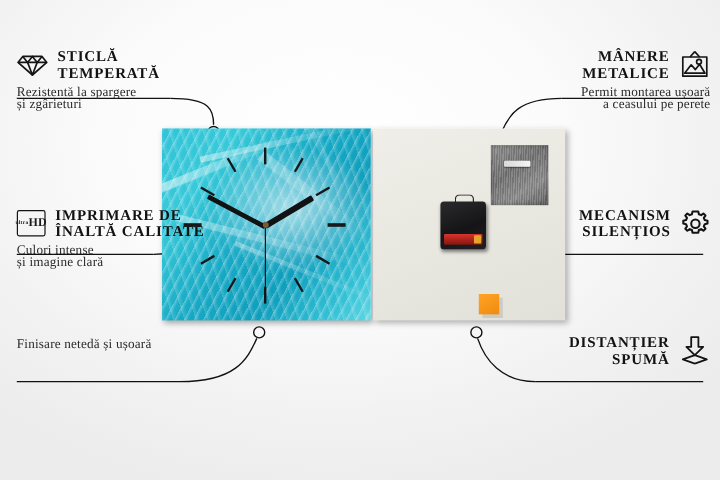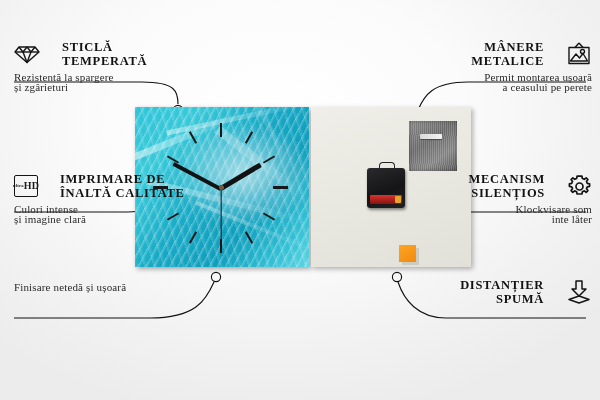--- a/index.html
+++ b/index.html
@@ -155,21 +155,21 @@
     width: 17px; height: 17px;
     background: linear-gradient(150deg, #ffa424 0%, #f08a10 100%);
     box-shadow: 3px 3px 0 rgba(0,0,0,.10);
   }
 
   
   .callout { position: absolute; }
   .callout .head {
     display: flex;
     align-items: center;
-    gap: 22px;
+    gap: 8px;
   }
   .callout.right .head { justify-content: flex-end; }
   .callout .title {
     font-size: 12.5px;
     font-weight: bold;
     letter-spacing: .7px;
     line-height: 14px;
     text-transform: uppercase;
     white-space: pre-line;
     color: #121212;
@@ -340,22 +340,20 @@
 silențios</span>
       <span class="icon">
         <svg width="25" height="25" viewBox="0 0 25 25">
           <g fill="none" stroke="#141414" stroke-width="1.7" stroke-linejoin="round">
             <path d="M12.5,2.2 l2.4,0 0.5,2.3 1.9,0.8 1.9,-1.4 1.7,1.7 -1.4,1.9 0.8,1.9 2.3,0.5 0,2.4 -2.3,0.5 -0.8,1.9 1.4,1.9 -1.7,1.7 -1.9,-1.4 -1.9,0.8 -0.5,2.3 -2.4,0 -2.4,0 -0.5,-2.3 -1.9,-0.8 -1.9,1.4 -1.7,-1.7 1.4,-1.9 -0.8,-1.9 -2.3,-0.5 0,-2.4 2.3,-0.5 0.8,-1.9 -1.4,-1.9 1.7,-1.7 1.9,1.4 1.9,-0.8 0.5,-2.3 z"></path>
             <circle cx="12.5" cy="12.5" r="3.5"></circle>
           </g>
         </svg>
       </span>
     </div>
-    <div class="desc">Klockvisare som
-inte låter</div>
   </div>
 
   <div class="callout right" id="c-distantier">
     <div class="head">
       <span class="title">Distanțier
 spumă</span>
       <span class="icon">
         <svg width="26" height="24" viewBox="0 0 26 24">
           <g fill="none" stroke="#141414" stroke-width="1.5" stroke-linejoin="round">
             <path d="M10,1 h6 v8 h4 l-7,7 -7,-7 h4 z"></path>

